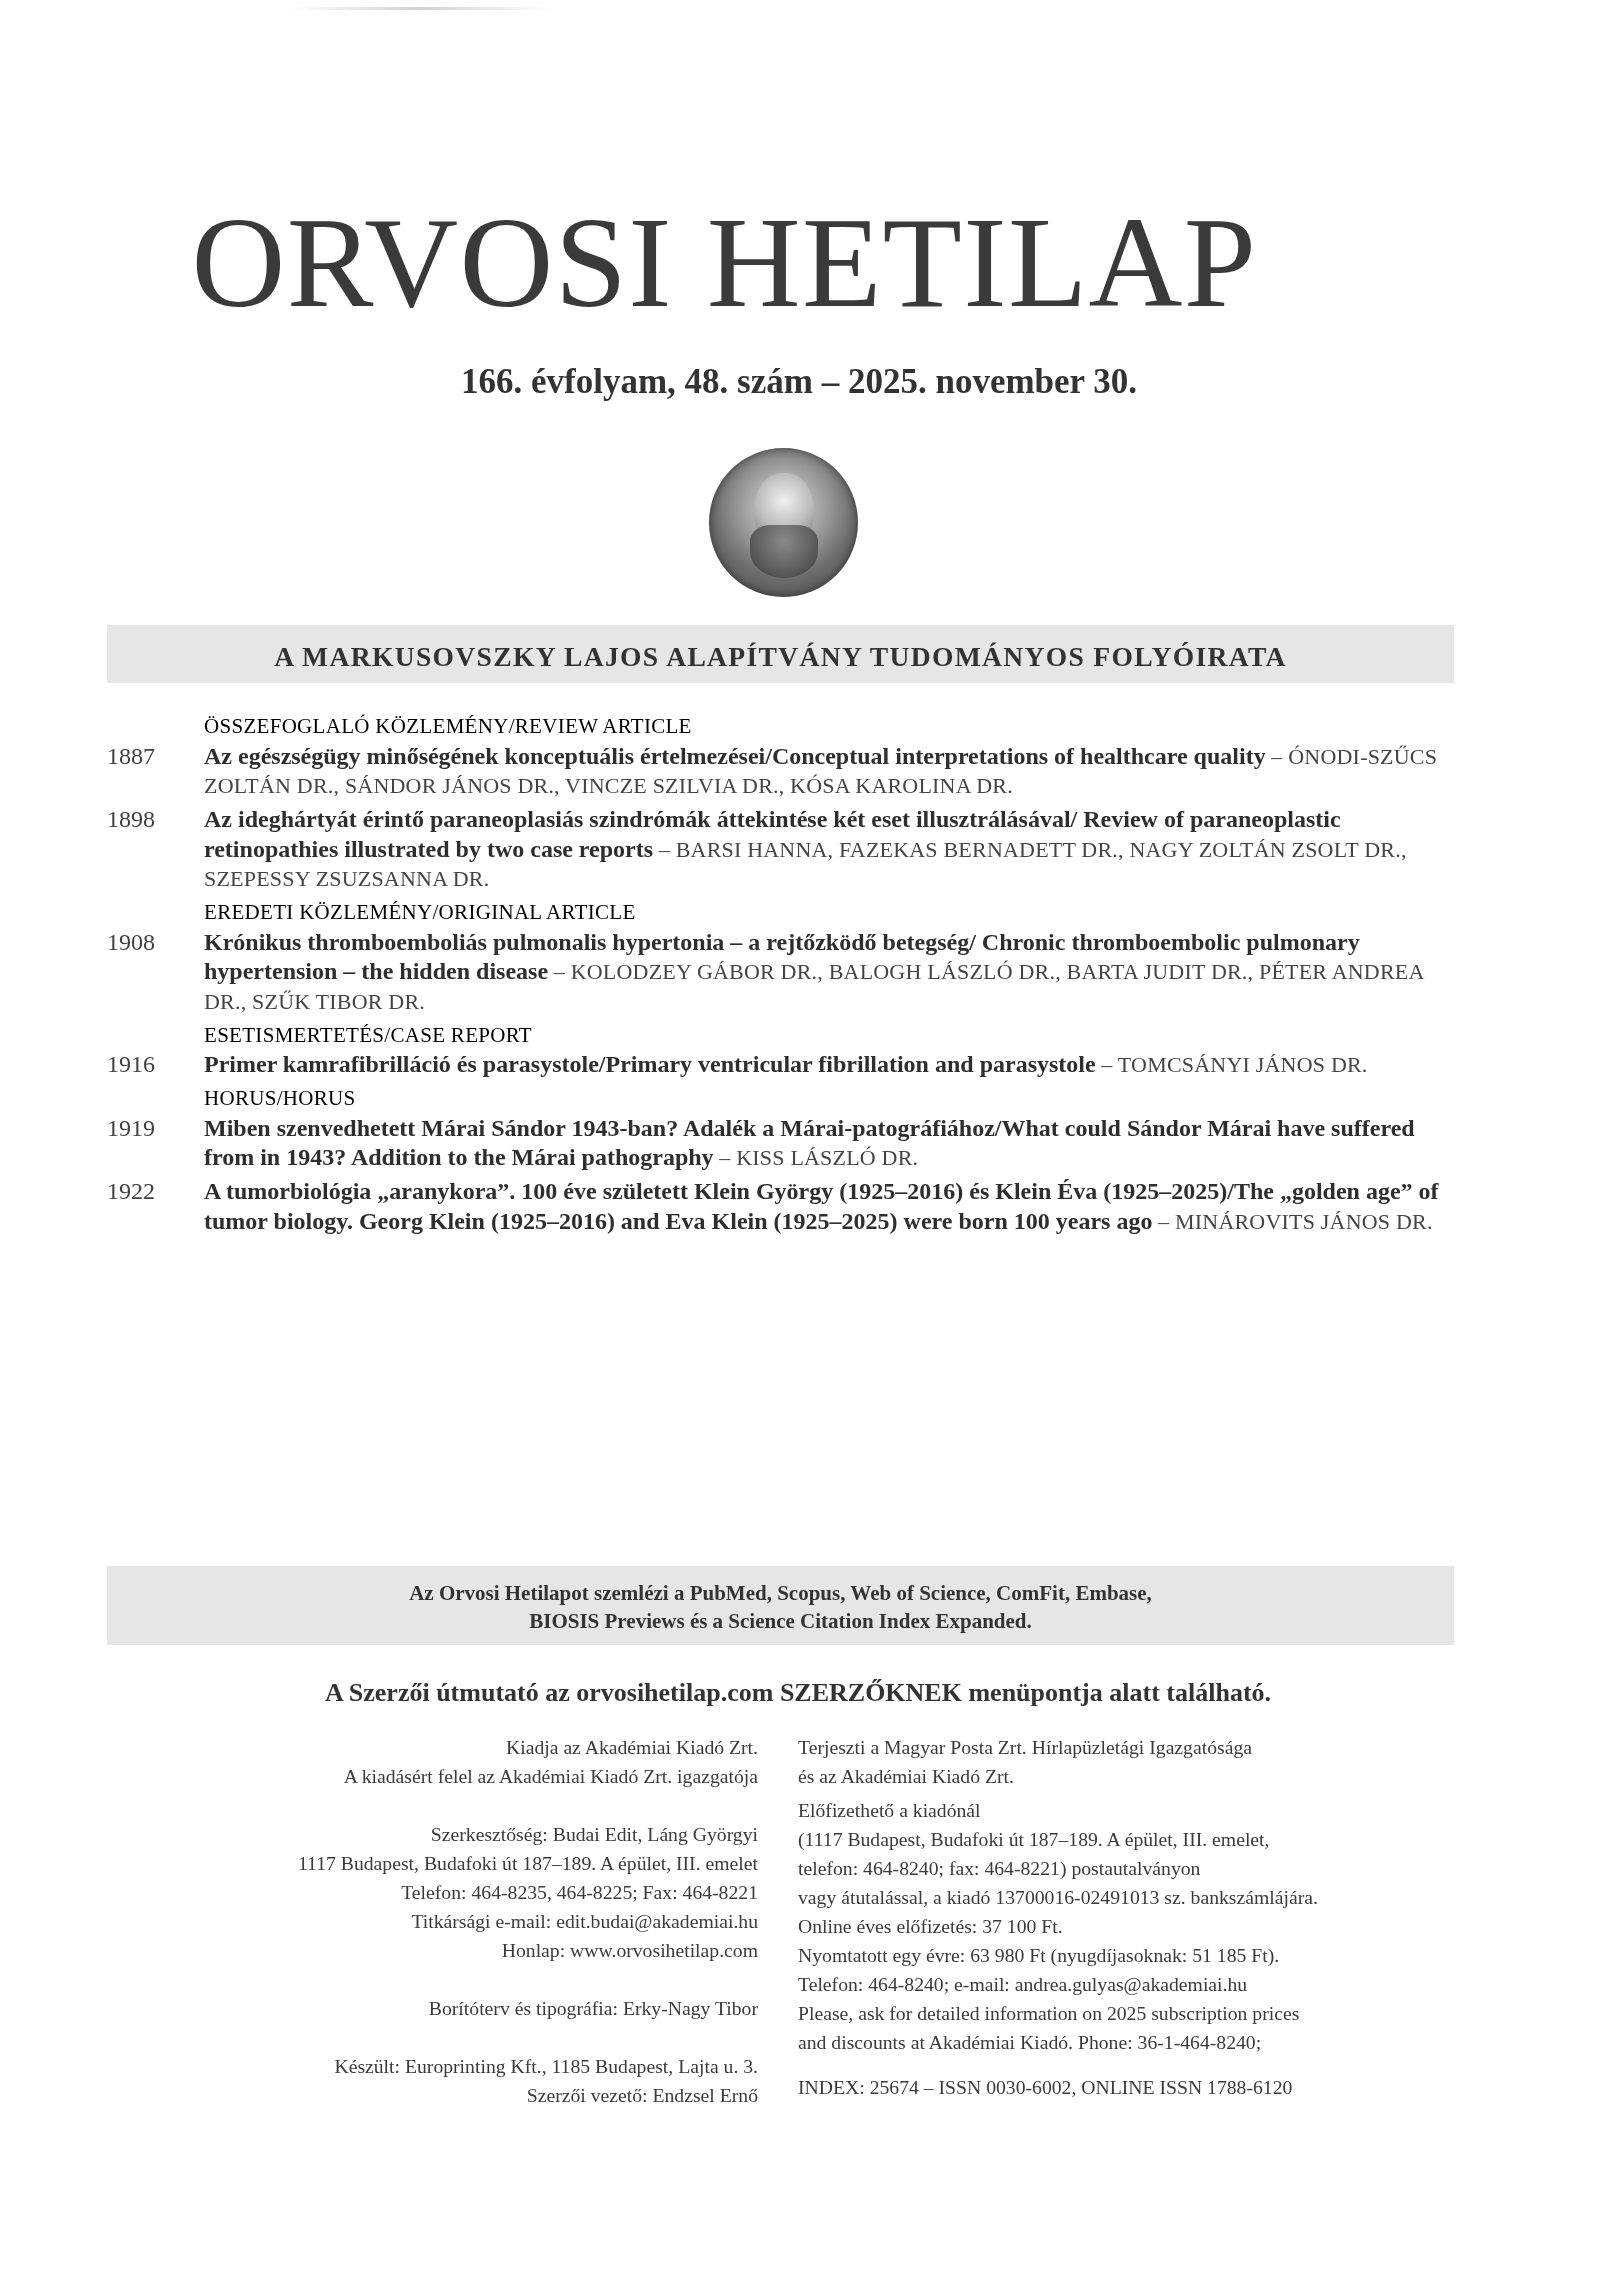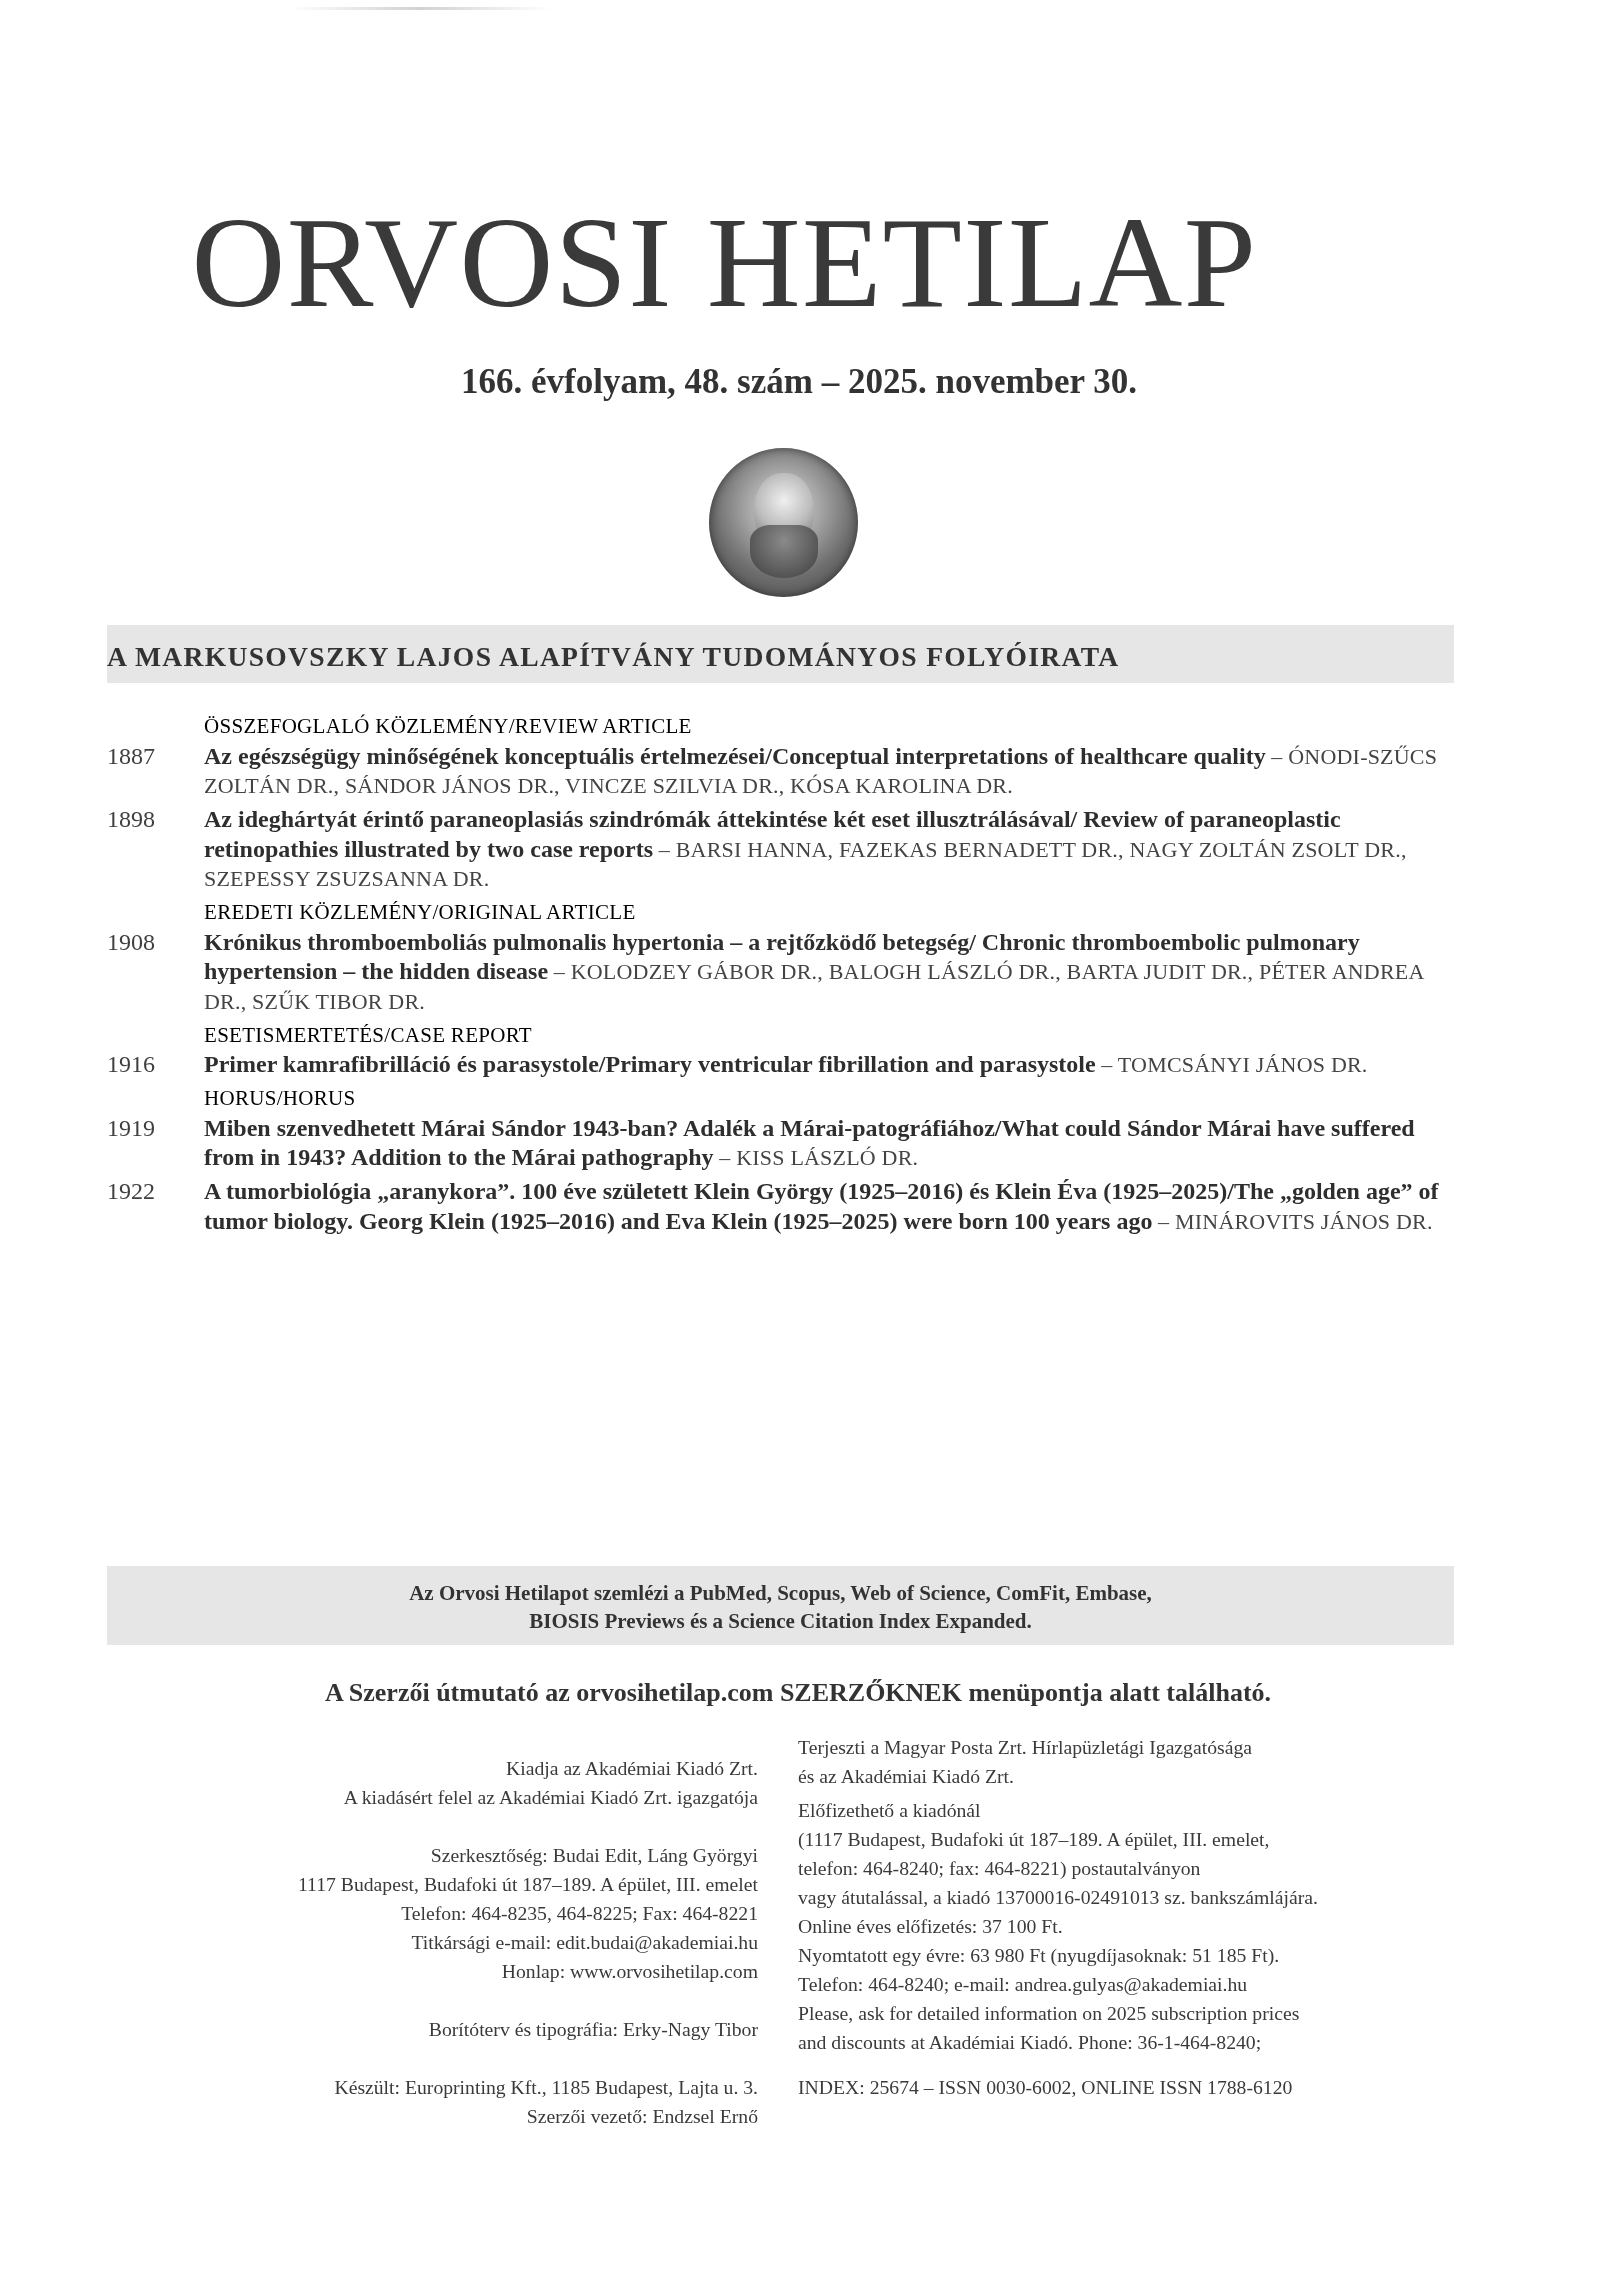--- a/index.html
+++ b/index.html
@@ -14,34 +14,34 @@
                 font-size: 35px; font-weight: bold; color: #333; line-height: 1; }
   .medal { left: 709px; top: 448px; width: 149px; height: 149px; border-radius: 50%;
            background: radial-gradient(circle at 50% 40%, #d9d9d9 0%, #a8a8a8 30%, #6e6e6e 60%, #444 100%);
            box-shadow: inset 0 0 9.2px rgba(0,0,0,0.5); }
   .medal-face { position:absolute; left:45px; top:25px; width:60px; height:79px; border-radius: 46% 46% 50% 50%;
                 background: radial-gradient(circle at 50% 35%, #efefef 0%, #bdbdbd 45%, #5a5a5a 100%); }
   .medal-beard { position:absolute; left:41px; top:77px; width:68px; height:53px; border-radius: 30% 30% 50% 50%;
                  background: radial-gradient(circle at 50% 30%, #8a8a8a 0%, #555 70%, #333 100%); }
   .banner { left: 107px; width: 1347px; background: #e6e6e6; }
   .banner-1 { top: 625px; height: 58px; }
-  .banner-1 .txt { position:absolute; left:0; right:0; top: 15.8px; text-align:left;
+  .banner-1 .txt { position:absolute; left:0; right:0; top: 15.8px; text-align:center;
                    font-size: 27.6px; font-weight: bold; letter-spacing: 1.3px; color: #333; }
   .toc { left: 107px; top: 712px; width: 1353px; font-size: 24px; line-height: 29.5px; }
   .entry { position: relative; padding-left: 97px; }
   .entry .num { position: absolute; left: 0; top: 0; width: 92px; color: #404040; }
   .section-label { padding-left: 97px; color: #000000; font-size: 21px; letter-spacing: 0.3px; }
   .title { font-weight: bold; color: #2e2e2e; }
   .authors { color: #444; font-size: 22px; letter-spacing: 0.2px; }
   .gap-s { height: 4.6px; }
   .banner-2 { top: 1566px; height: 79px; }
   .banner-2 .txt { position:absolute; left:0; right:0; top: 13px; text-align:center;
                    font-size: 21px; font-weight:bold; line-height: 28px; color:#333; }
   .author-guide { left: 0; width: 1596px; top: 1678px; text-align: center; font-size: 26px; font-weight: bold; color: #333; }
-  .footer-left { left: 131px; width: 627px; top: 1733px; text-align: right; font-size: 19.7px; line-height: 29px; color: #3a3a3a; margin-top: 21px; }
+  .footer-left { left: 131px; width: 627px; top: 1733px; text-align: right; font-size: 19.7px; line-height: 29px; color: #3a3a3a; }
   .footer-right { left: 798px; width: 689px; top: 1733px; font-size: 19.7px; line-height: 29px; color: #3a3a3a; }
   .fl-gap { height: 29px; }
   .fr-gap { height: 5.3px; }
 </style>
 </head>
 <body>
 
 <div class="abs scan-smudge"></div>
 
 <h1 class="abs masthead" style="margin:0;font-weight:normal;">ORVOSI HETILAP</h1>

